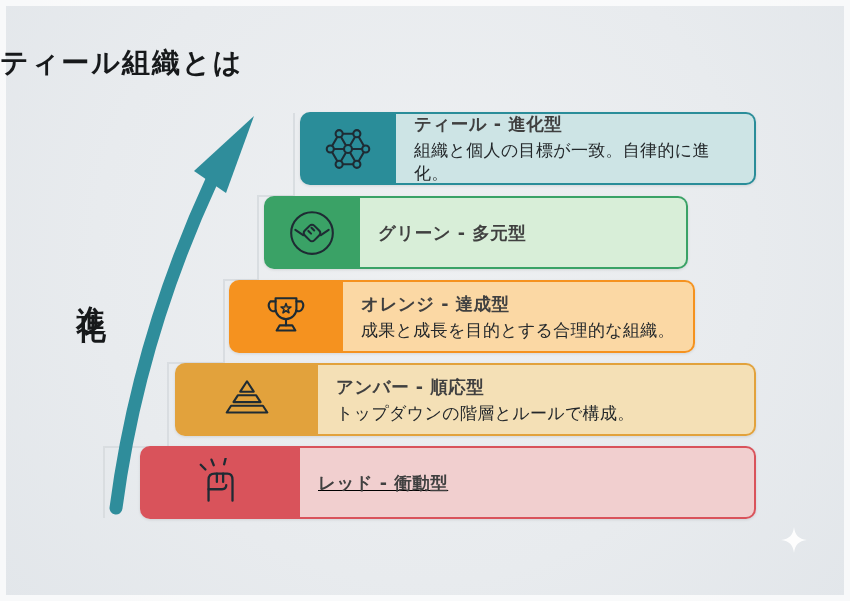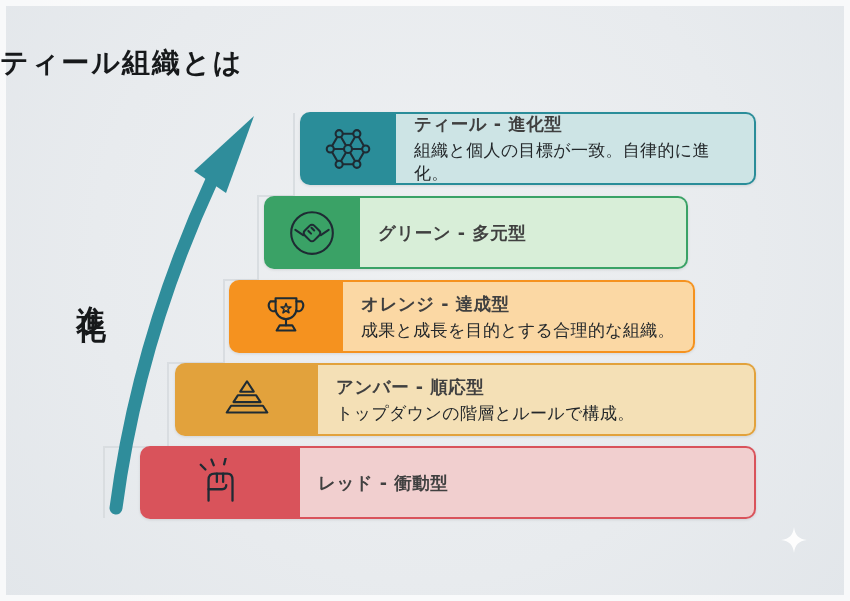--- a/index.html
+++ b/index.html
@@ -147,21 +147,21 @@
       <svg class="level-icon" width="50" height="50" viewBox="-24 -24 48 48" fill="none" stroke="#1e2b33" stroke-width="2.2" stroke-linecap="round" stroke-linejoin="round">
         <path d="M -11 17 V -3 Q -11 -9 -5 -9 H 7 Q 12 -9 12 -3 V 17"></path>
         <path d="M -3 -9 V -1"></path>
         <path d="M 3 -9 V -1"></path>
         <path d="M -11 6 H 2 Q 6 6 6 2"></path>
         <path d="M -14 -13 l -4.5 -4.5"></path>
         <path d="M -6 -17 l -2.2 -5.5"></path>
         <path d="M 4 -18 l 1.4 -5.8"></path>
       </svg>
     </div>
-    <div class="row-body" style="background: rgb(241, 207, 207); border-color: rgb(217, 83, 91);">
+    <div class="row-body" style="background: rgb(241, 207, 207); border-color: rgb(217, 83, 91); text-decoration: underline;">
       <div class="row-name">レッド - 衝動型</div>
     </div>
   </div>
 
   <svg class="sparkle" width="44" height="44" viewBox="-22 -22 44 44">
     <path d="M 0 -13 C 1.2 -4.5 4.5 -1.2 13 0 C 4.5 1.2 1.2 4.5 0 13 C -1.2 4.5 -4.5 1.2 -13 0 C -4.5 -1.2 -1.2 -4.5 0 -13 Z" fill="#ffffff" opacity="0.9"></path>
   </svg>
 
 </div>
 

